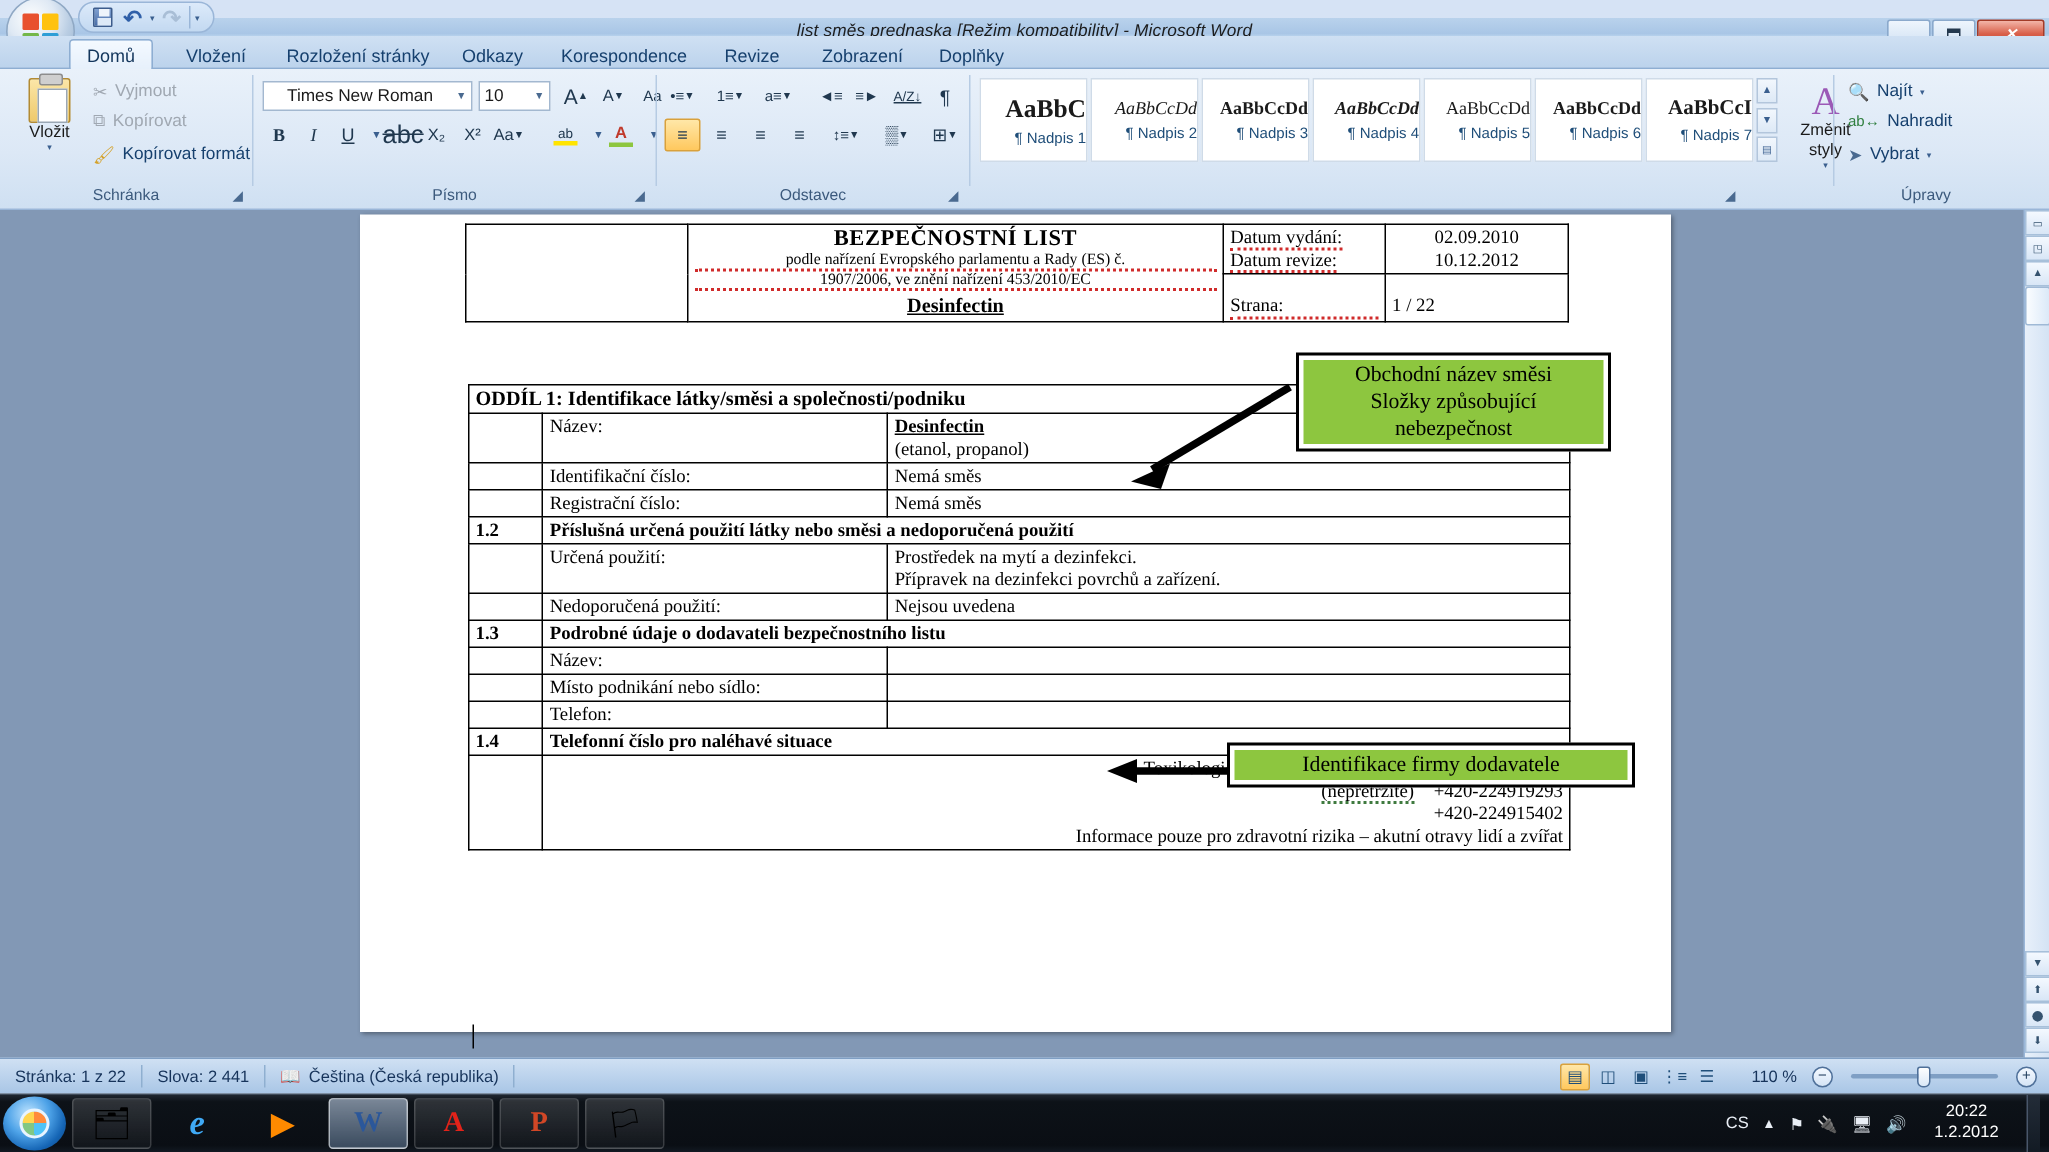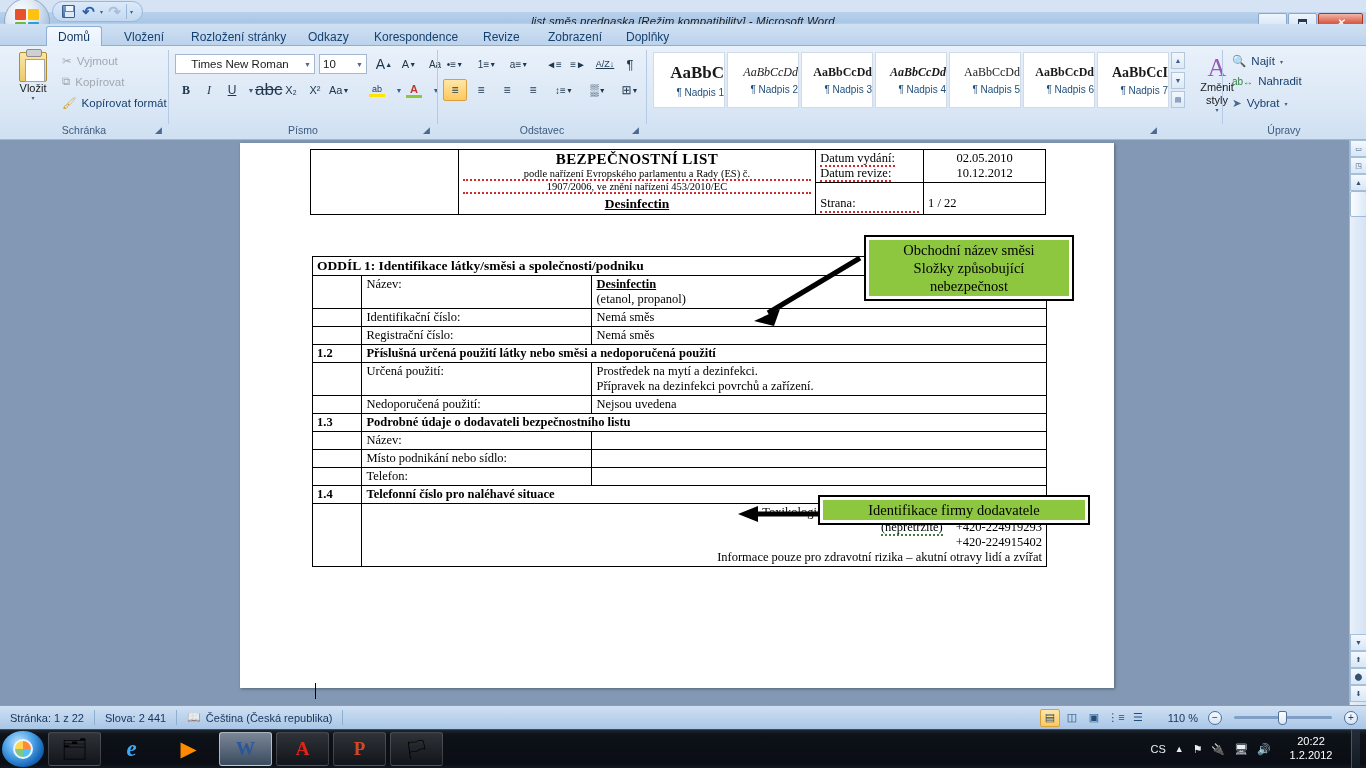--- a/index.html
+++ b/index.html
@@ -468,21 +468,21 @@
           <div class="bl-title">BEZPEČNOSTNÍ LIST</div>
           <div class="sm wav">podle nařízení Evropského parlamentu a Rady (ES) č.</div>
           <div class="sm wav">1907/2006, ve znění nařízení 453/2010/EC</div>
           <div class="b u" style="font-size:13.5px; margin-top:2px;">Desinfectin</div>
         </td>
         <td style="width:108px;">
           <span class="wav">Datum vydání:</span><br>
           <span class="wav">Datum revize:</span>
         </td>
         <td style="width:122px; text-align:center;">
-          <span>02.05.2010</span><br>
+          <span>02.09.2010</span><br>
           <span>10.12.2012</span>
         </td>
       </tr>
       <tr>
         <td style="height:32px;">
           <div style="margin-top:12px;" class="wav">Strana:</div>
         </td>
         <td style="">
           <div style="margin-top:12px;">1 / 22</div>
         </td>

